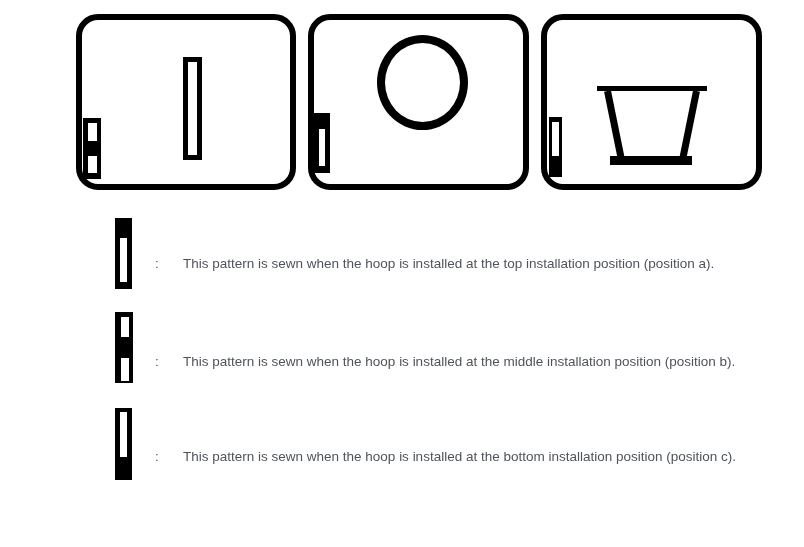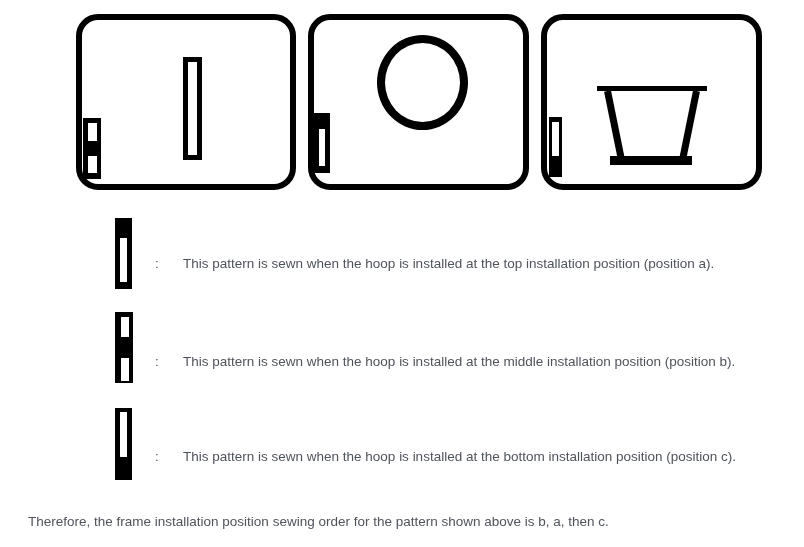--- a/index.html
+++ b/index.html
@@ -124,15 +124,14 @@
   </div>
   <div class="legend-sep sep-2">:</div>
   <div class="legend-text text-2">This pattern is sewn when the hoop is installed at the middle installation position (position b).</div>
 
   <div class="legend-icon licon-c">
     <div class="slot s1"></div>
   </div>
   <div class="legend-sep sep-3">:</div>
   <div class="legend-text text-3">This pattern is sewn when the hoop is installed at the bottom installation position (position c).</div>
 
-  <div class="conclusion">Therefore, the frame installation position sewing order for the pattern shown above is b, a, then c.</div>
 
 </div>
 
 </body></html>

